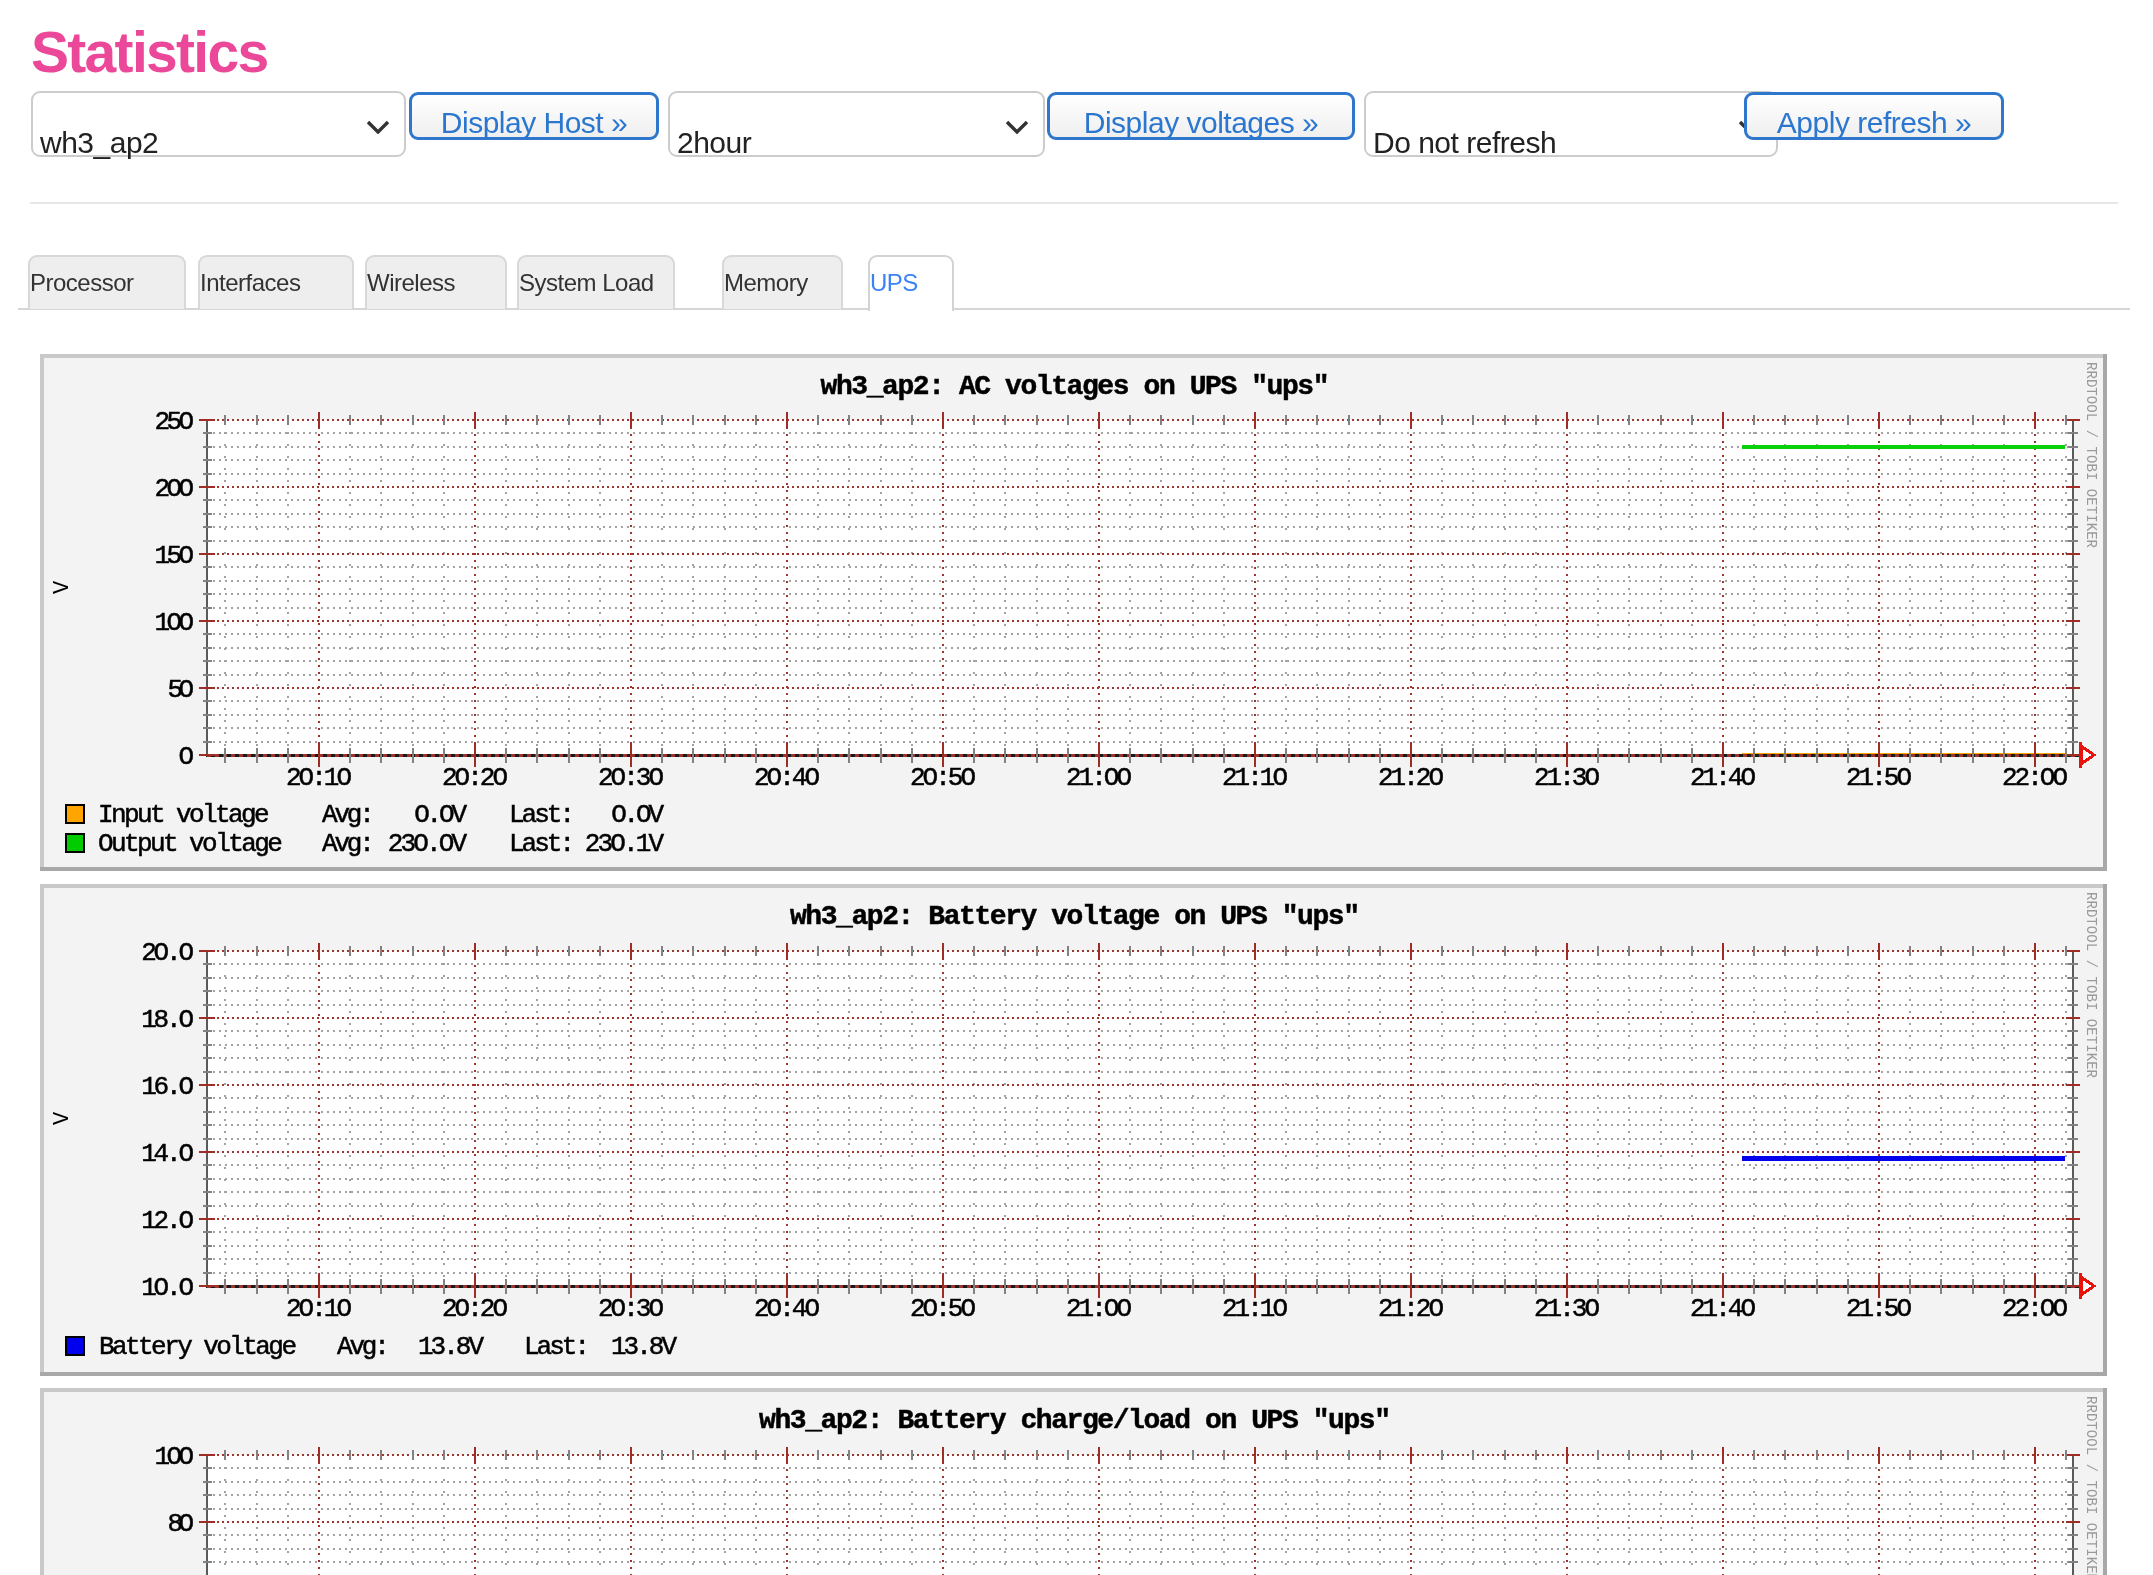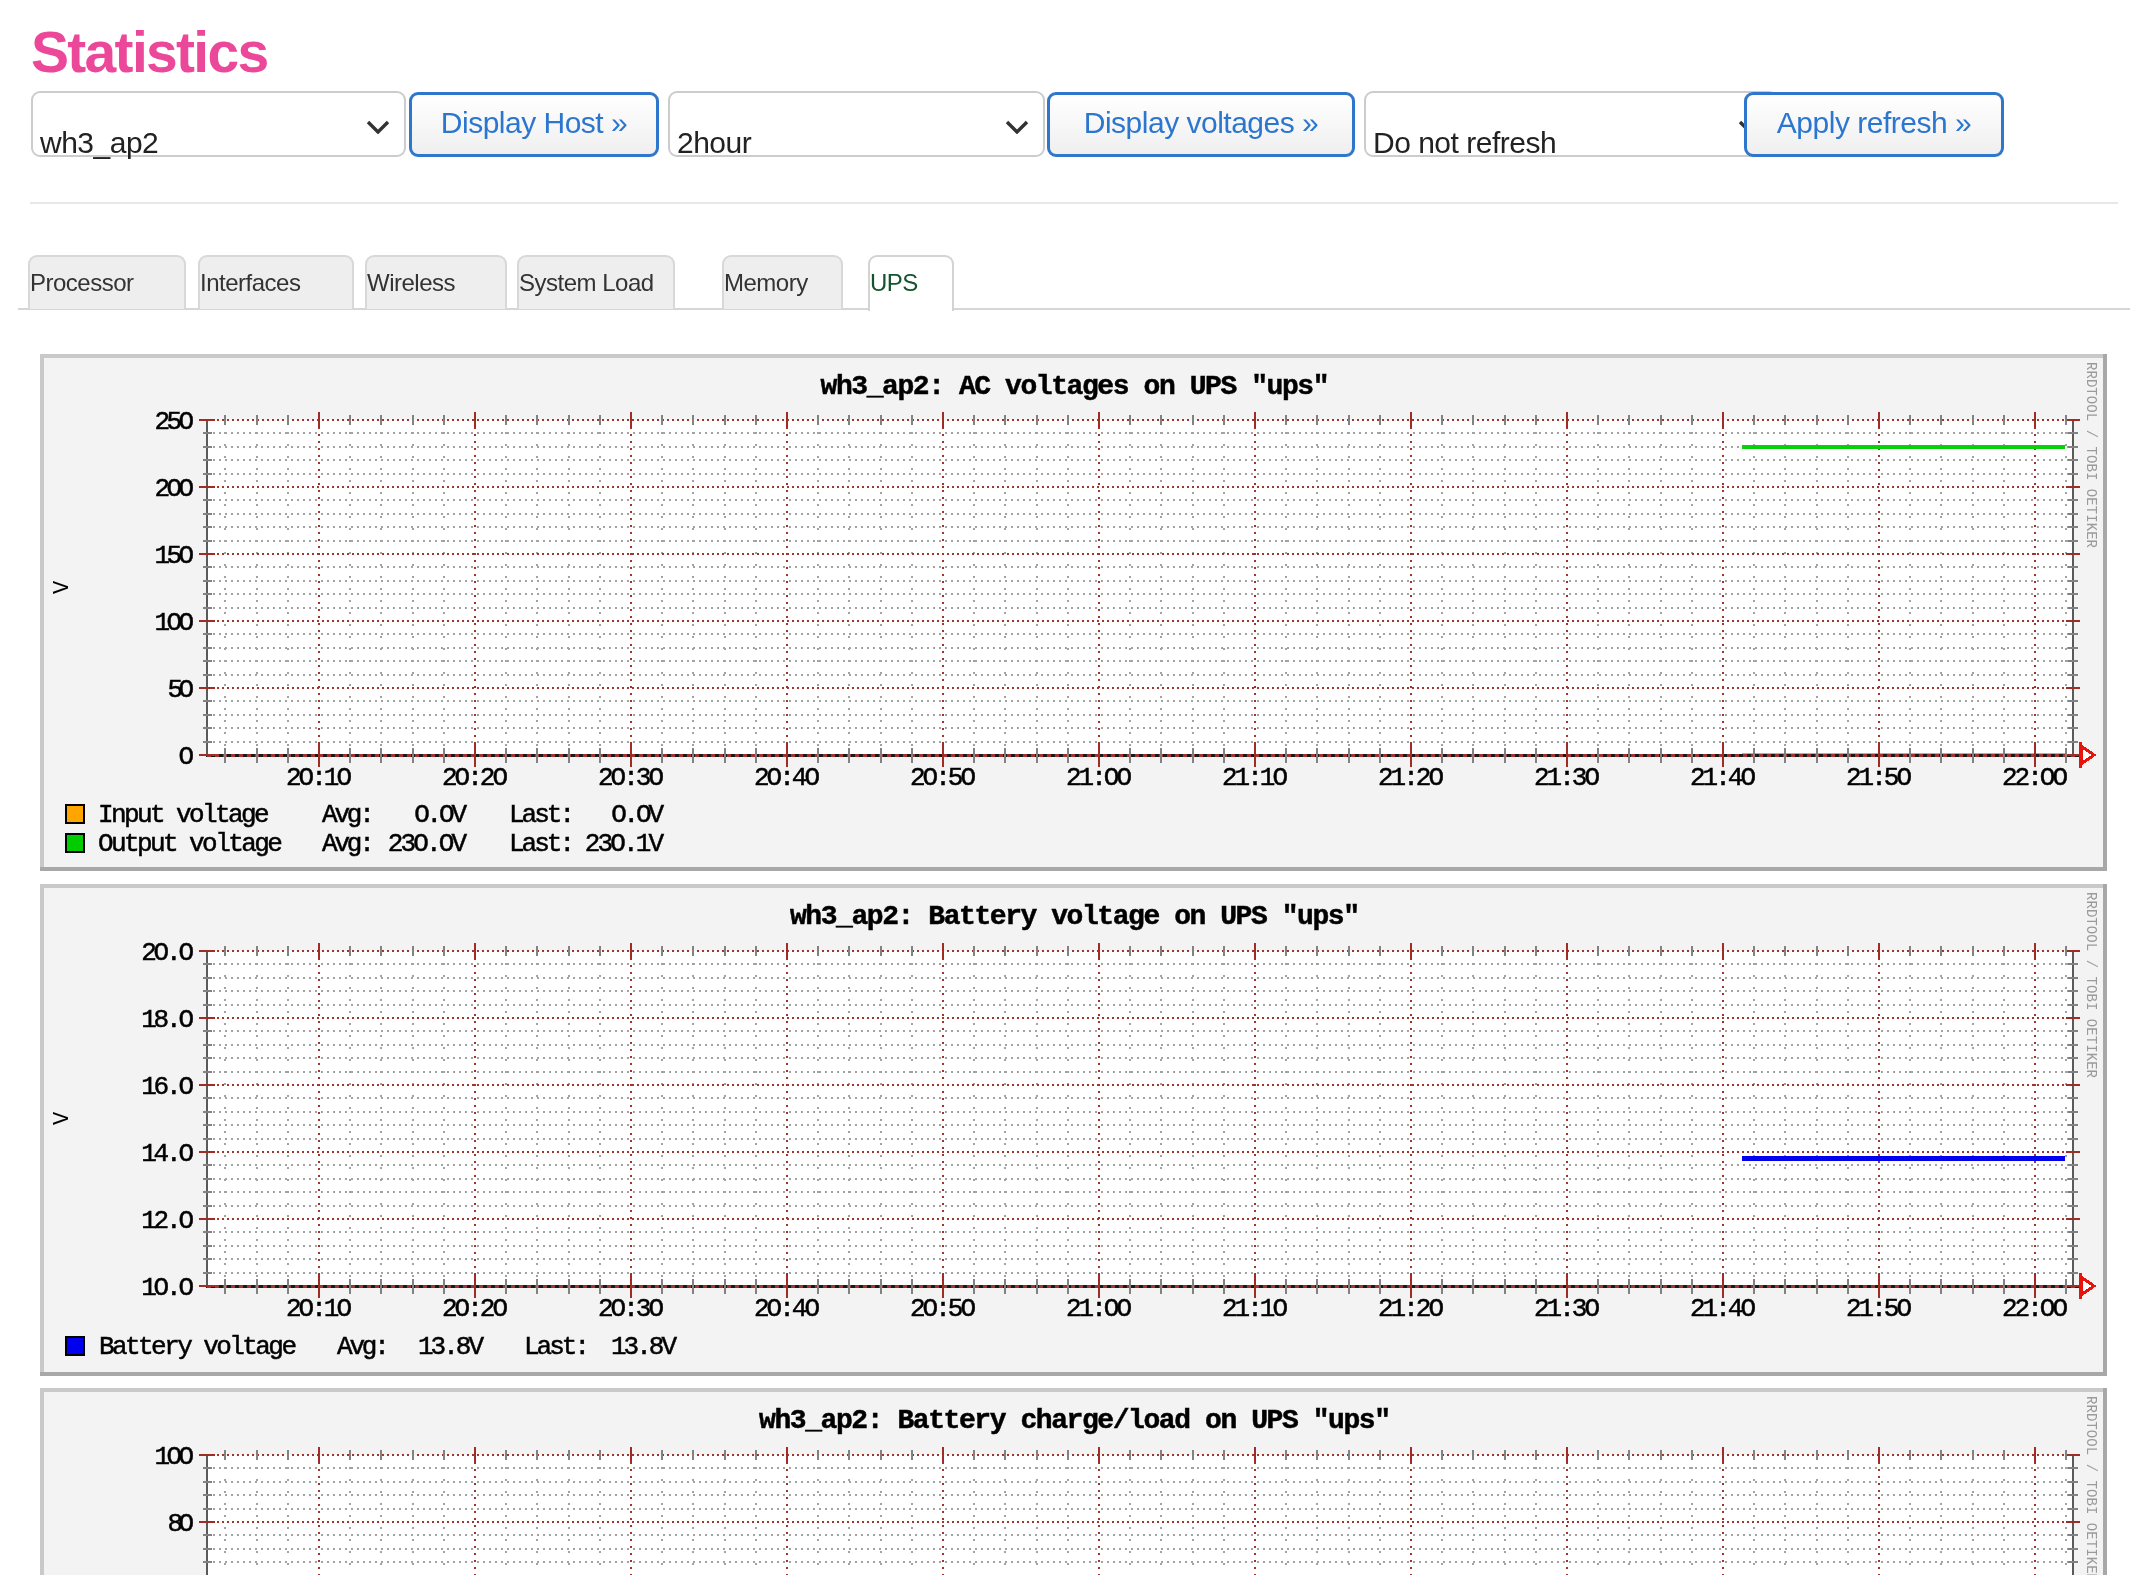--- a/index.html
+++ b/index.html
@@ -1,23 +1,23 @@
 <!DOCTYPE html>
 <html><head><meta charset="utf-8"><style>
 
 * { margin:0; padding:0; box-sizing:border-box; }
 html,body { width:2153px; height:1575px; background:#fff; font-family:"Liberation Sans", sans-serif; position:relative; overflow:hidden; }
 h1.stat { position:absolute; left:31px; top:19px; font-size:57px; font-weight:bold; color:#ec4899; letter-spacing:-1.7px; }
 .sel { position:absolute; top:91px; height:66px; border:2px solid #ccc; border-radius:9px; background:#fff; color:#222; font-size:30px; letter-spacing:-0.5px; line-height:62px; padding-left:7px; padding-top:19px; }
 .sel svg { position:absolute; right:14px; top:27px; }
-.btn { position:absolute; top:92px; height:65px; border:3px solid #2e77cd; border-radius:9px; background:linear-gradient(#ffffff,#efefef); color:#2b76cf; font-size:30px; letter-spacing:-0.5px; line-height:55px; text-align:center; }
+.btn { position:absolute; top:92px; height:48px; border:3px solid #2e77cd; border-radius:9px; background:linear-gradient(#ffffff,#efefef); color:#2b76cf; font-size:30px; letter-spacing:-0.5px; line-height:55px; text-align:center; }
 .hr { position:absolute; top:202px; left:30px; width:2088px; height:2px; background:#e7e7e7; }
 .tabline { position:absolute; top:308px; left:18px; width:2112px; height:2px; background:#d6d6d6; }
 .tab { position:absolute; top:255px; height:54px; background:#eeeeee; border:2px solid #d8d8d8; border-bottom:none; border-radius:9px 9px 0 0; color:#333; font-size:24px; letter-spacing:-0.5px; line-height:52px; }
-.tab.active { background:#fff; border-color:#d3d3d3; color:#14532d; height:56px; z-index:2; }
+.tab.active { background:#fff; border-color:#d3d3d3; color:#3b82f6; height:56px; z-index:2; }
 
 </style></head><body>
 <h1 class="stat">Statistics</h1>
 <div class="sel" style="left:31px;width:375px">wh3_ap2<svg width="24" height="14" viewBox="0 0 24 14">
       <path d="M2 2 L12 12 L22 2" fill="none" stroke="#333" stroke-width="3.4"></path>
     </svg></div>
 <div class="sel" style="left:668px;width:377px">2hour<svg width="24" height="14" viewBox="0 0 24 14">
       <path d="M2 2 L12 12 L22 2" fill="none" stroke="#333" stroke-width="3.4"></path>
     </svg></div>
 <div class="sel" style="left:1364px;width:414px">Do not refresh<svg width="24" height="14" viewBox="0 0 24 14">

